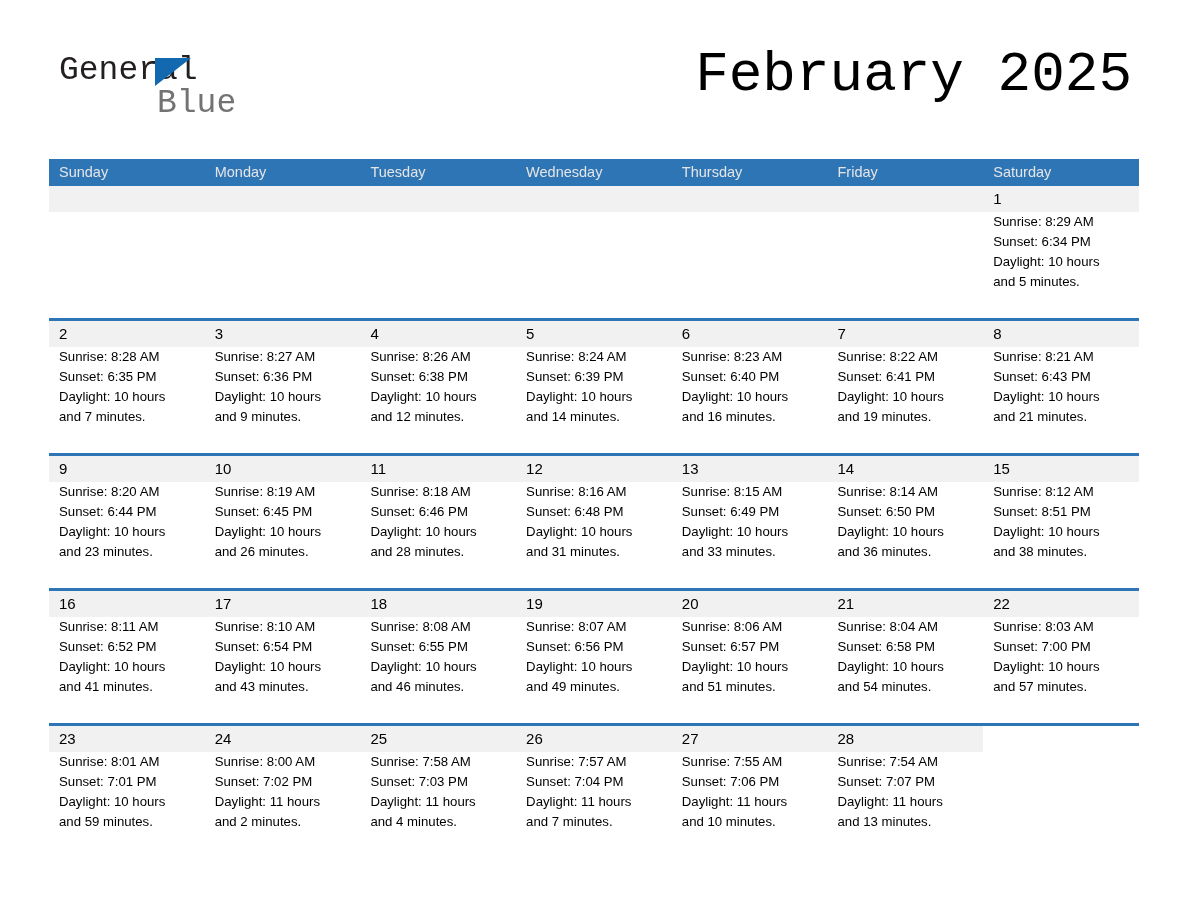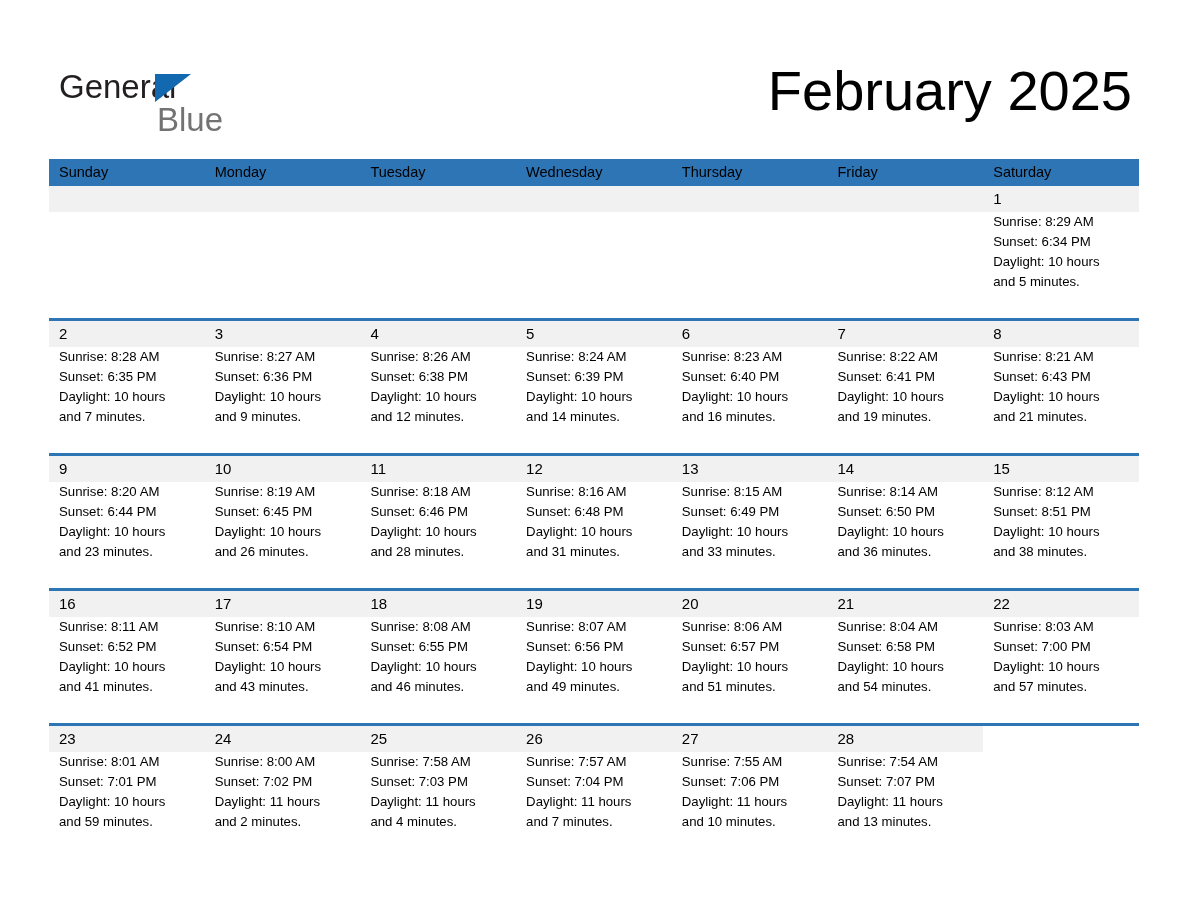--- a/index.html
+++ b/index.html
@@ -17,23 +17,24 @@
   .page {
     position: relative;
     width: 1188px;
     height: 918px;
     box-sizing: border-box;
   }
 
   
   .header {
     position: absolute;
-    left: 0; top: 16px;
+    left: 0; top: 0;
     width: 1188px;
     height: 158px;
+    font-family: Liberation Mono, monospace;
   }
   .logo {
     position: absolute;
     left: 59px;
     top: 52px;
     width: 320px;
     height: 72px;
   }
   .logo-general {
     position: absolute;
@@ -96,21 +97,21 @@
   }
   .weekdays {
     display: flex;
     background: #2e75b6;
     height: 27px;
   }
   .weekday {
     flex: 0 0 155.71px;
     width: 155.71px;
     box-sizing: border-box;
-    color: #000000;
+    color: #e5e5e5;
     font-size: 14.5px;
     line-height: 27px;
     padding-left: 10px;
     white-space: nowrap;
     overflow: hidden;
   }
   .week {
     display: flex;
     border-top: 3px solid #2e75b6;
   }

